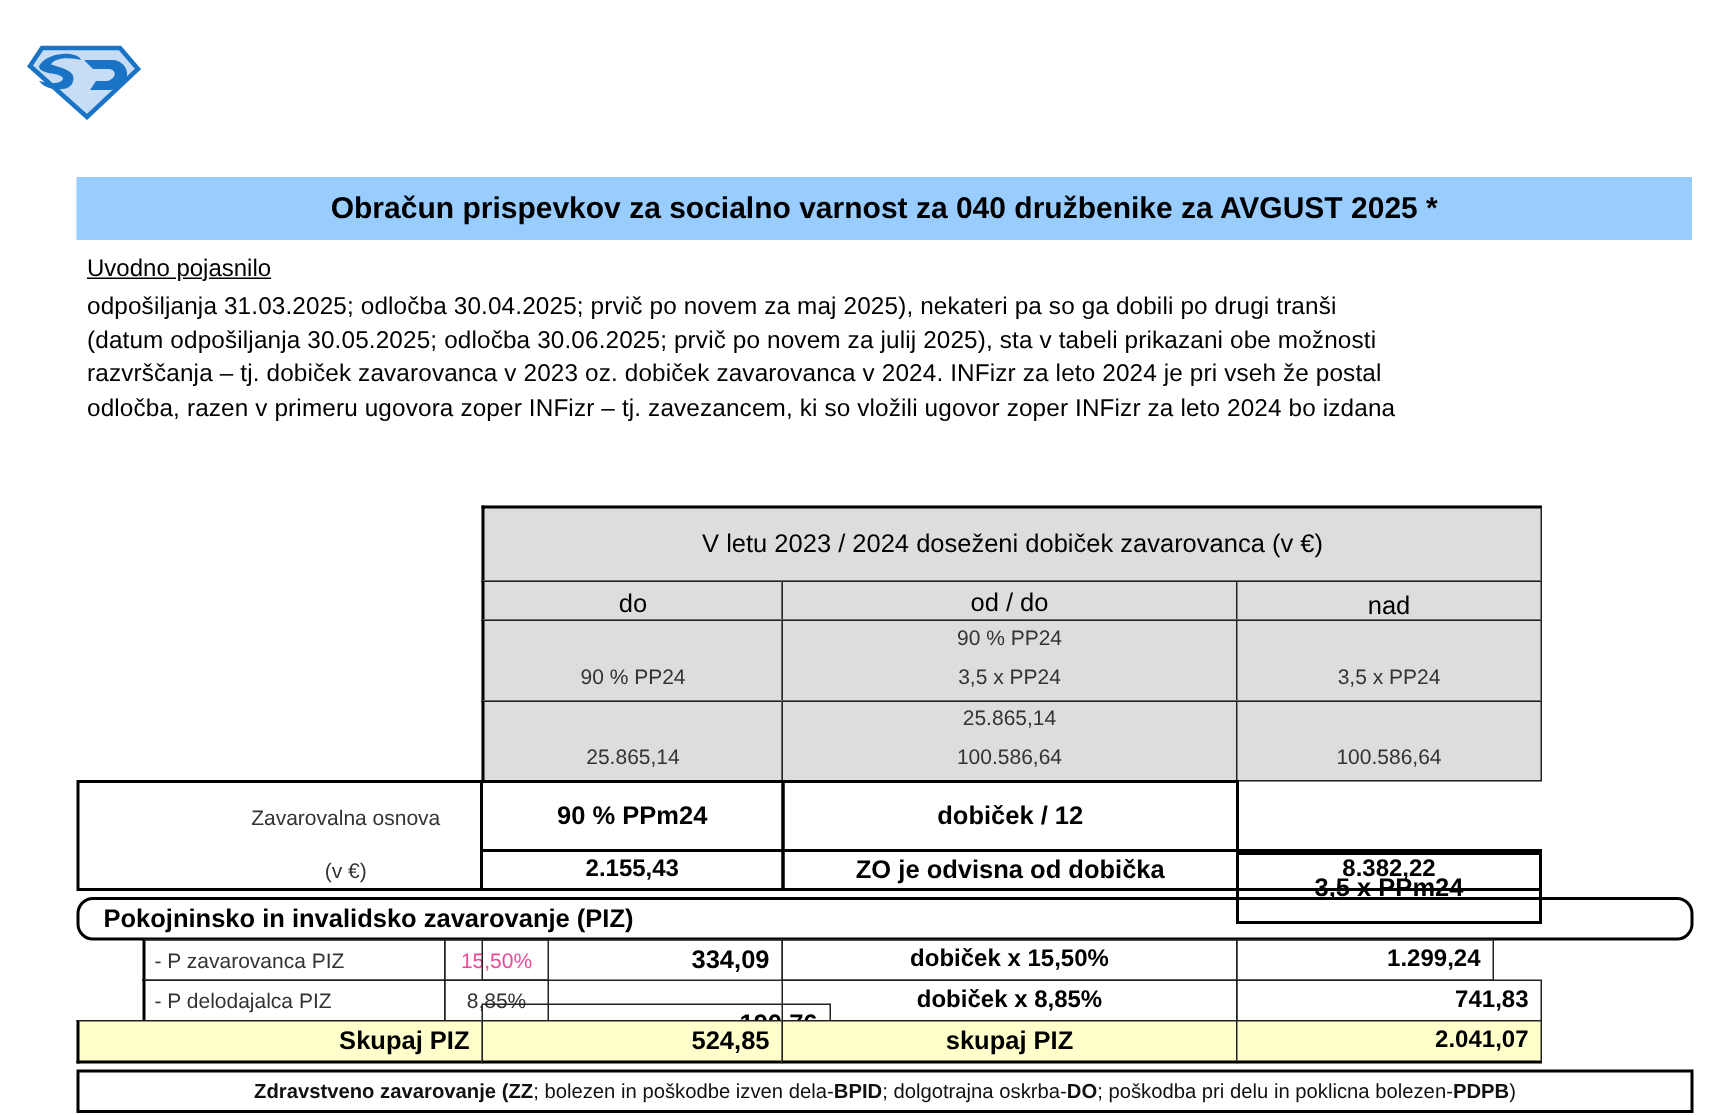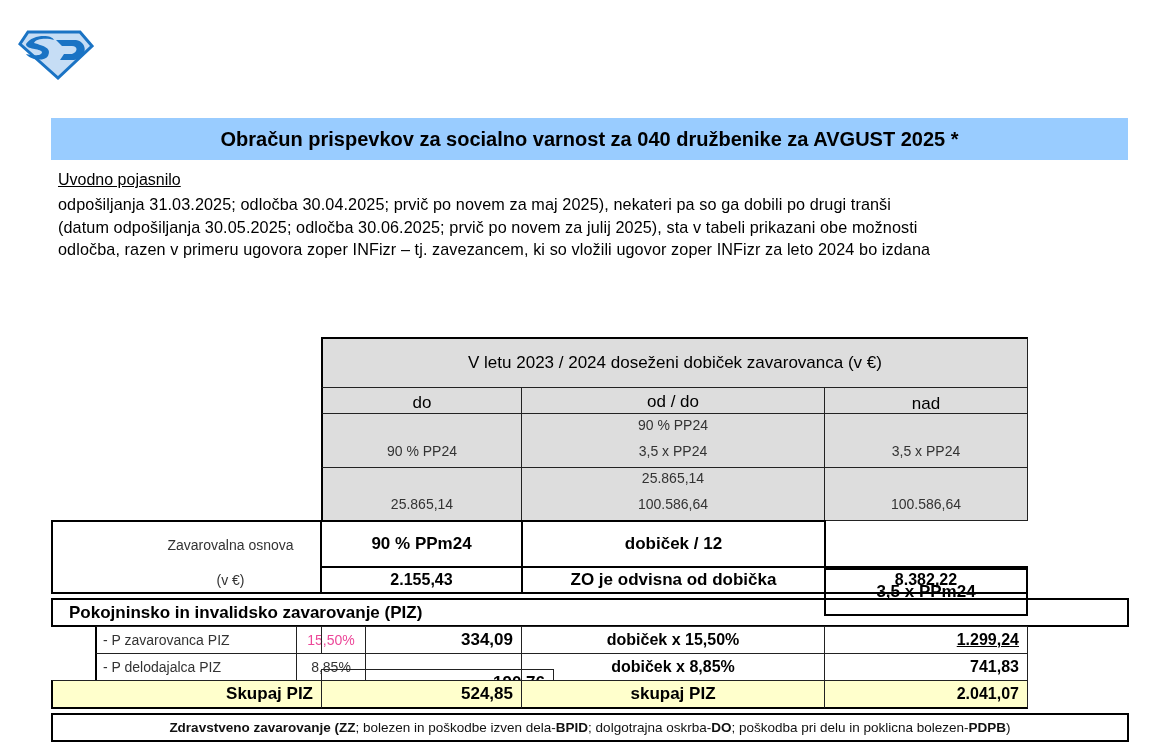--- a/index.html
+++ b/index.html
@@ -36,20 +36,21 @@
     <path d="M38,16 L58,16 C70,18 70,34 56,36 L42,36 L46,30 L54,30 C60,28 60,22 54,22 L44,22 Z" fill="#1a73c4"></path>
   </svg>
 </div>
 
 <div class="abs title-bar">Obračun prispevkov za socialno varnost za 040 družbenike za AVGUST 2025 *</div>
 
 <div class="abs intro-heading">Uvodno pojasnilo</div>
 <div class="abs intro-text">
   <div>odpošiljanja 31.03.2025; odločba 30.04.2025; prvič po novem za maj 2025), nekateri pa so ga dobili po drugi tranši</div>
   <div>(datum odpošiljanja 30.05.2025; odločba 30.06.2025; prvič po novem za julij 2025), sta v tabeli prikazani obe možnosti</div>
+  <div>razvrščanja – tj. dobiček zavarovanca v 2023 oz. dobiček zavarovanca v 2024. INFizr za leto 2024 je pri vseh že postal</div>
   <div>odločba, razen v primeru ugovora zoper INFizr – tj. zavezancem, ki so vložili ugovor zoper INFizr za leto 2024 bo izdana</div>
 </div>
 
 <div>
   <div class="cell gray b f17" style="left:321px;top:337px;width:707px;height:51px;border-top:2px solid #000;border-left:2px solid #000;">V letu 2023 / 2024 doseženi dobiček zavarovanca (v €)</div>
 
   <div class="cell gray b f17" style="left:321px;top:387px;width:201px;height:27px;border-left:2px solid #000;padding-top:4px;">do</div>
   <div class="cell gray b f17" style="left:521px;top:387px;width:304px;height:27px;padding-top:2px;">od / do</div>
   <div class="cell gray b f17" style="left:824px;top:387px;width:204px;height:27px;padding-top:6px;">nad</div>
 
@@ -83,28 +84,28 @@
   </div>
   <div class="cell B bold f17" style="left:320px;top:520px;width:203px;height:48px;">90 % PPm24</div>
   <div class="cell B bold f17" style="left:521px;top:520px;width:305px;height:48px;">dobiček / 12</div>
   <div class="cell B bold f17" style="left:824px;top:520px;width:204px;height:48px;margin-top:48px;">3,5 x PPm24</div>
   <div class="cell B bold f16" style="left:320px;top:566px;width:203px;height:28px;">2.155,43</div>
   <div class="cell B bold f17" style="left:521px;top:566px;width:305px;height:28px;">ZO je odvisna od dobička</div>
   <div class="cell B bold f16" style="left:824px;top:566px;width:204px;height:28px;">8.382,22</div>
 </div>
 
 <div>
-  <div class="cell B bold f17 left" style="left:51px;top:598px;width:1078px;height:29px;padding-left:16px;">Pokojninsko in invalidsko zavarovanje (PIZ)</div>
+  <div class="cell B bold f17 left" style="left:51px;top:598px;width:1078px;height:29px;padding-left:16px;border-radius:11px;">Pokojninsko in invalidsko zavarovanje (PIZ)</div>
 
   <div>
     <div class="cell b f14 left" style="left:51px;top:626px;width:202px;height:28px;border-left:2px solid #000;color:#333;">- P zavarovanca PIZ</div>
     <div class="cell b f14" style="left:252px;top:626px;width:70px;height:28px;color:#ec4899;">15,50%</div>
     <div class="cell b bold f17 right" style="left:321px;top:626px;width:201px;height:28px;">334,09</div>
     <div class="cell b bold f16" style="left:521px;top:626px;width:304px;height:28px;">dobiček x 15,50%</div>
-    <div class="cell b bold f16 right" style="left:824px;top:626px;width:204px;height:28px;text-decoration:underline;">1.299,24</div>
+    <div class="cell b bold f16 right" style="left:824px;top:626px;width:172px;height:28px;">1.299,24</div>
   </div>
 
   <div>
     <div class="cell b f14 left" style="left:51px;top:653px;width:202px;height:28px;border-left:2px solid #000;color:#333;">- P delodajalca PIZ</div>
     <div class="cell b f14" style="left:252px;top:653px;width:70px;height:28px;color:#333;">8,85%</div>
     <div class="cell b bold f17 right" style="left:321px;top:653px;width:233px;height:28px;margin-top:16px;">190,76</div>
     <div class="cell b bold f16" style="left:521px;top:653px;width:304px;height:28px;">dobiček x 8,85%</div>
     <div class="cell b bold f16 right" style="left:824px;top:653px;width:204px;height:28px;">741,83</div>
   </div>
 

